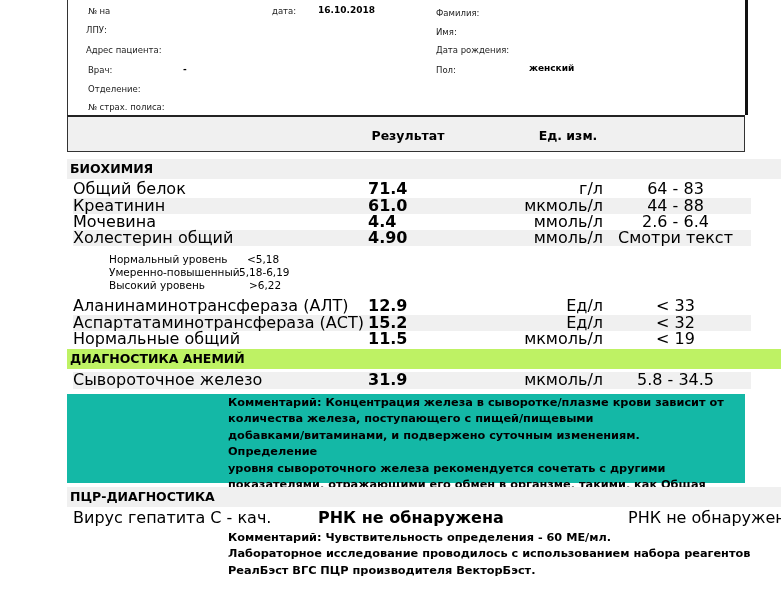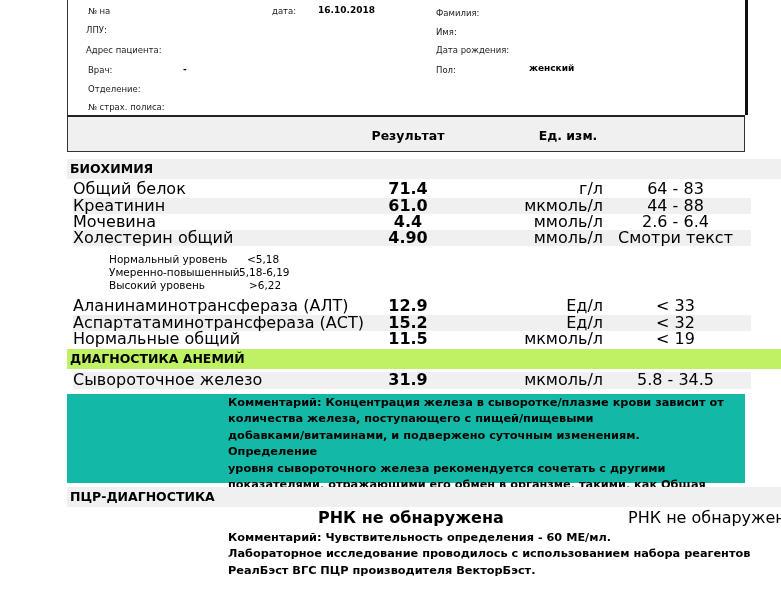--- a/index.html
+++ b/index.html
@@ -18,21 +18,21 @@
         background:#f0f0f0; border:1px solid #333; border-top:2px solid #222; box-sizing:border-box; }
   .thc { position:absolute; font-size:12.5px; font-weight:bold; text-align:center; line-height:15px; }
 
   .sec { position:absolute; left:67px; width:678px; height:20px; background:#f0f0f0;padding-left:48px; }
   .sec span { position:absolute; left:3px; top:2px; font-size:12.5px; font-weight:bold; }
 
   .row { position:absolute; left:67px; width:678px; height:16px; font-size:16px;margin-left:6px; }
   .row.alt { background:#f0f0f0; }
   .row .c { position:absolute; top:0; line-height:16px; white-space:nowrap; }
   .row .n { left:0; }
-  .row .r { left:295px; width:80px; text-align:center; font-weight:bold; }
+  .row .r { left:295px; width:80px; text-align:left; font-weight:bold; }
   .row .u { left:445px; width:85px; text-align:right; }
   .row .nv { left:545px; width:115px; text-align:center; }
 
   .sub { position:absolute; left:109px; font-size:10.5px; line-height:14px; white-space:nowrap; }
 
   .cmt { position:absolute; left:67px; width:678px; background:#14b8a6; }
   .cmt p { position:absolute; left:161px; margin:0; font-size:11.3px; font-weight:bold; line-height:16.4px; width:500px; white-space:pre-line; }
   .cmt2 { position:absolute; left:228px; font-size:11.3px; font-weight:bold; line-height:16.4px; white-space:pre-line; }
 </style>
 </head>
@@ -135,18 +135,19 @@
 добавками/витаминами, и подвержено суточным изменениям. Определение
 уровня сывороточного железа рекомендуется сочетать с другими
 показателями, отражающими его обмен в органзме, такими, как Общая
 железосвязывающая способность сыворотки, ферритин, трансферрин.</p>
 </div>
 
 <div class="sec" style="top:487px">
   <span>ПЦР-ДИАГНОСТИКА</span>
 </div>
 <div class="row" style="top:510px">
+  <span class="c n">Вирус гепатита С - кач.</span>
   <span class="c" style="left:245px;width:180px;text-align:center;font-weight:bold">РНК не обнаружена</span>
   <span class="c" style="left:555px">РНК не обнаружена</span>
 </div>
 <div class="cmt2" style="top:530px">Комментарий: Чувствительность определения - 60 МЕ/мл.
 Лабораторное исследование проводилось с использованием набора реагентов
 РеалБэст ВГС ПЦР производителя ВекторБэст.</div>
 
 </body></html>

